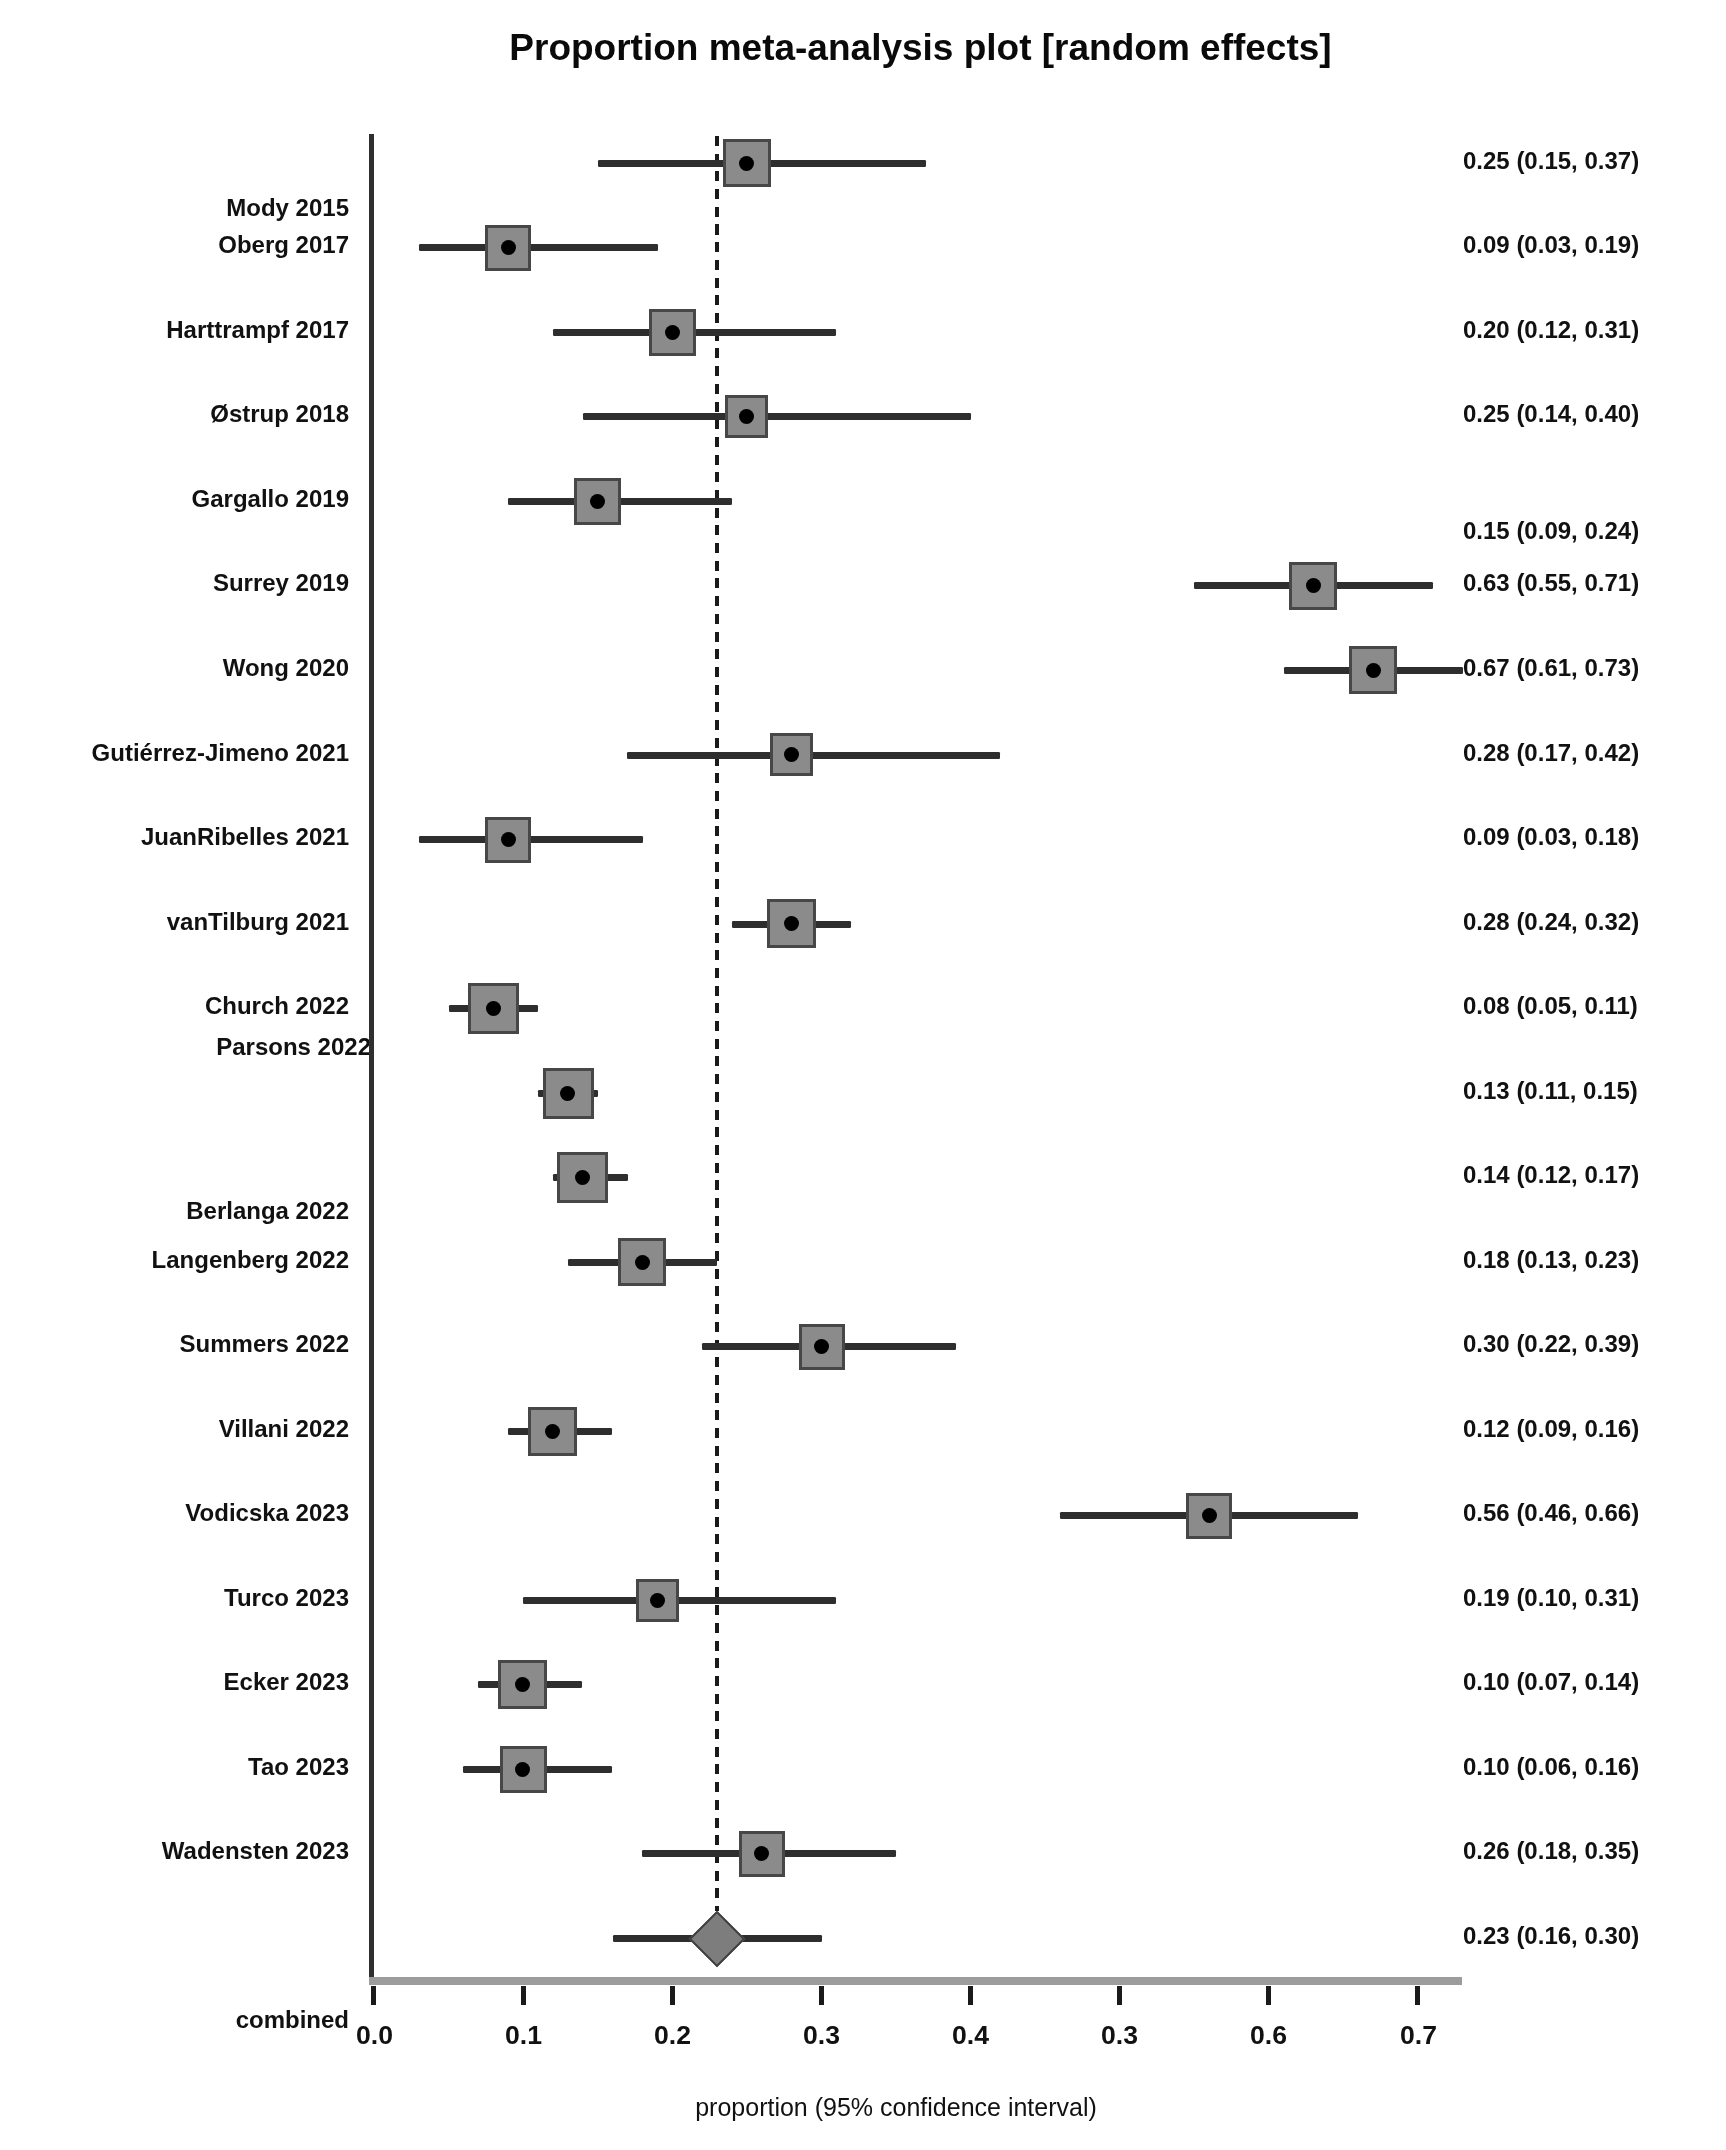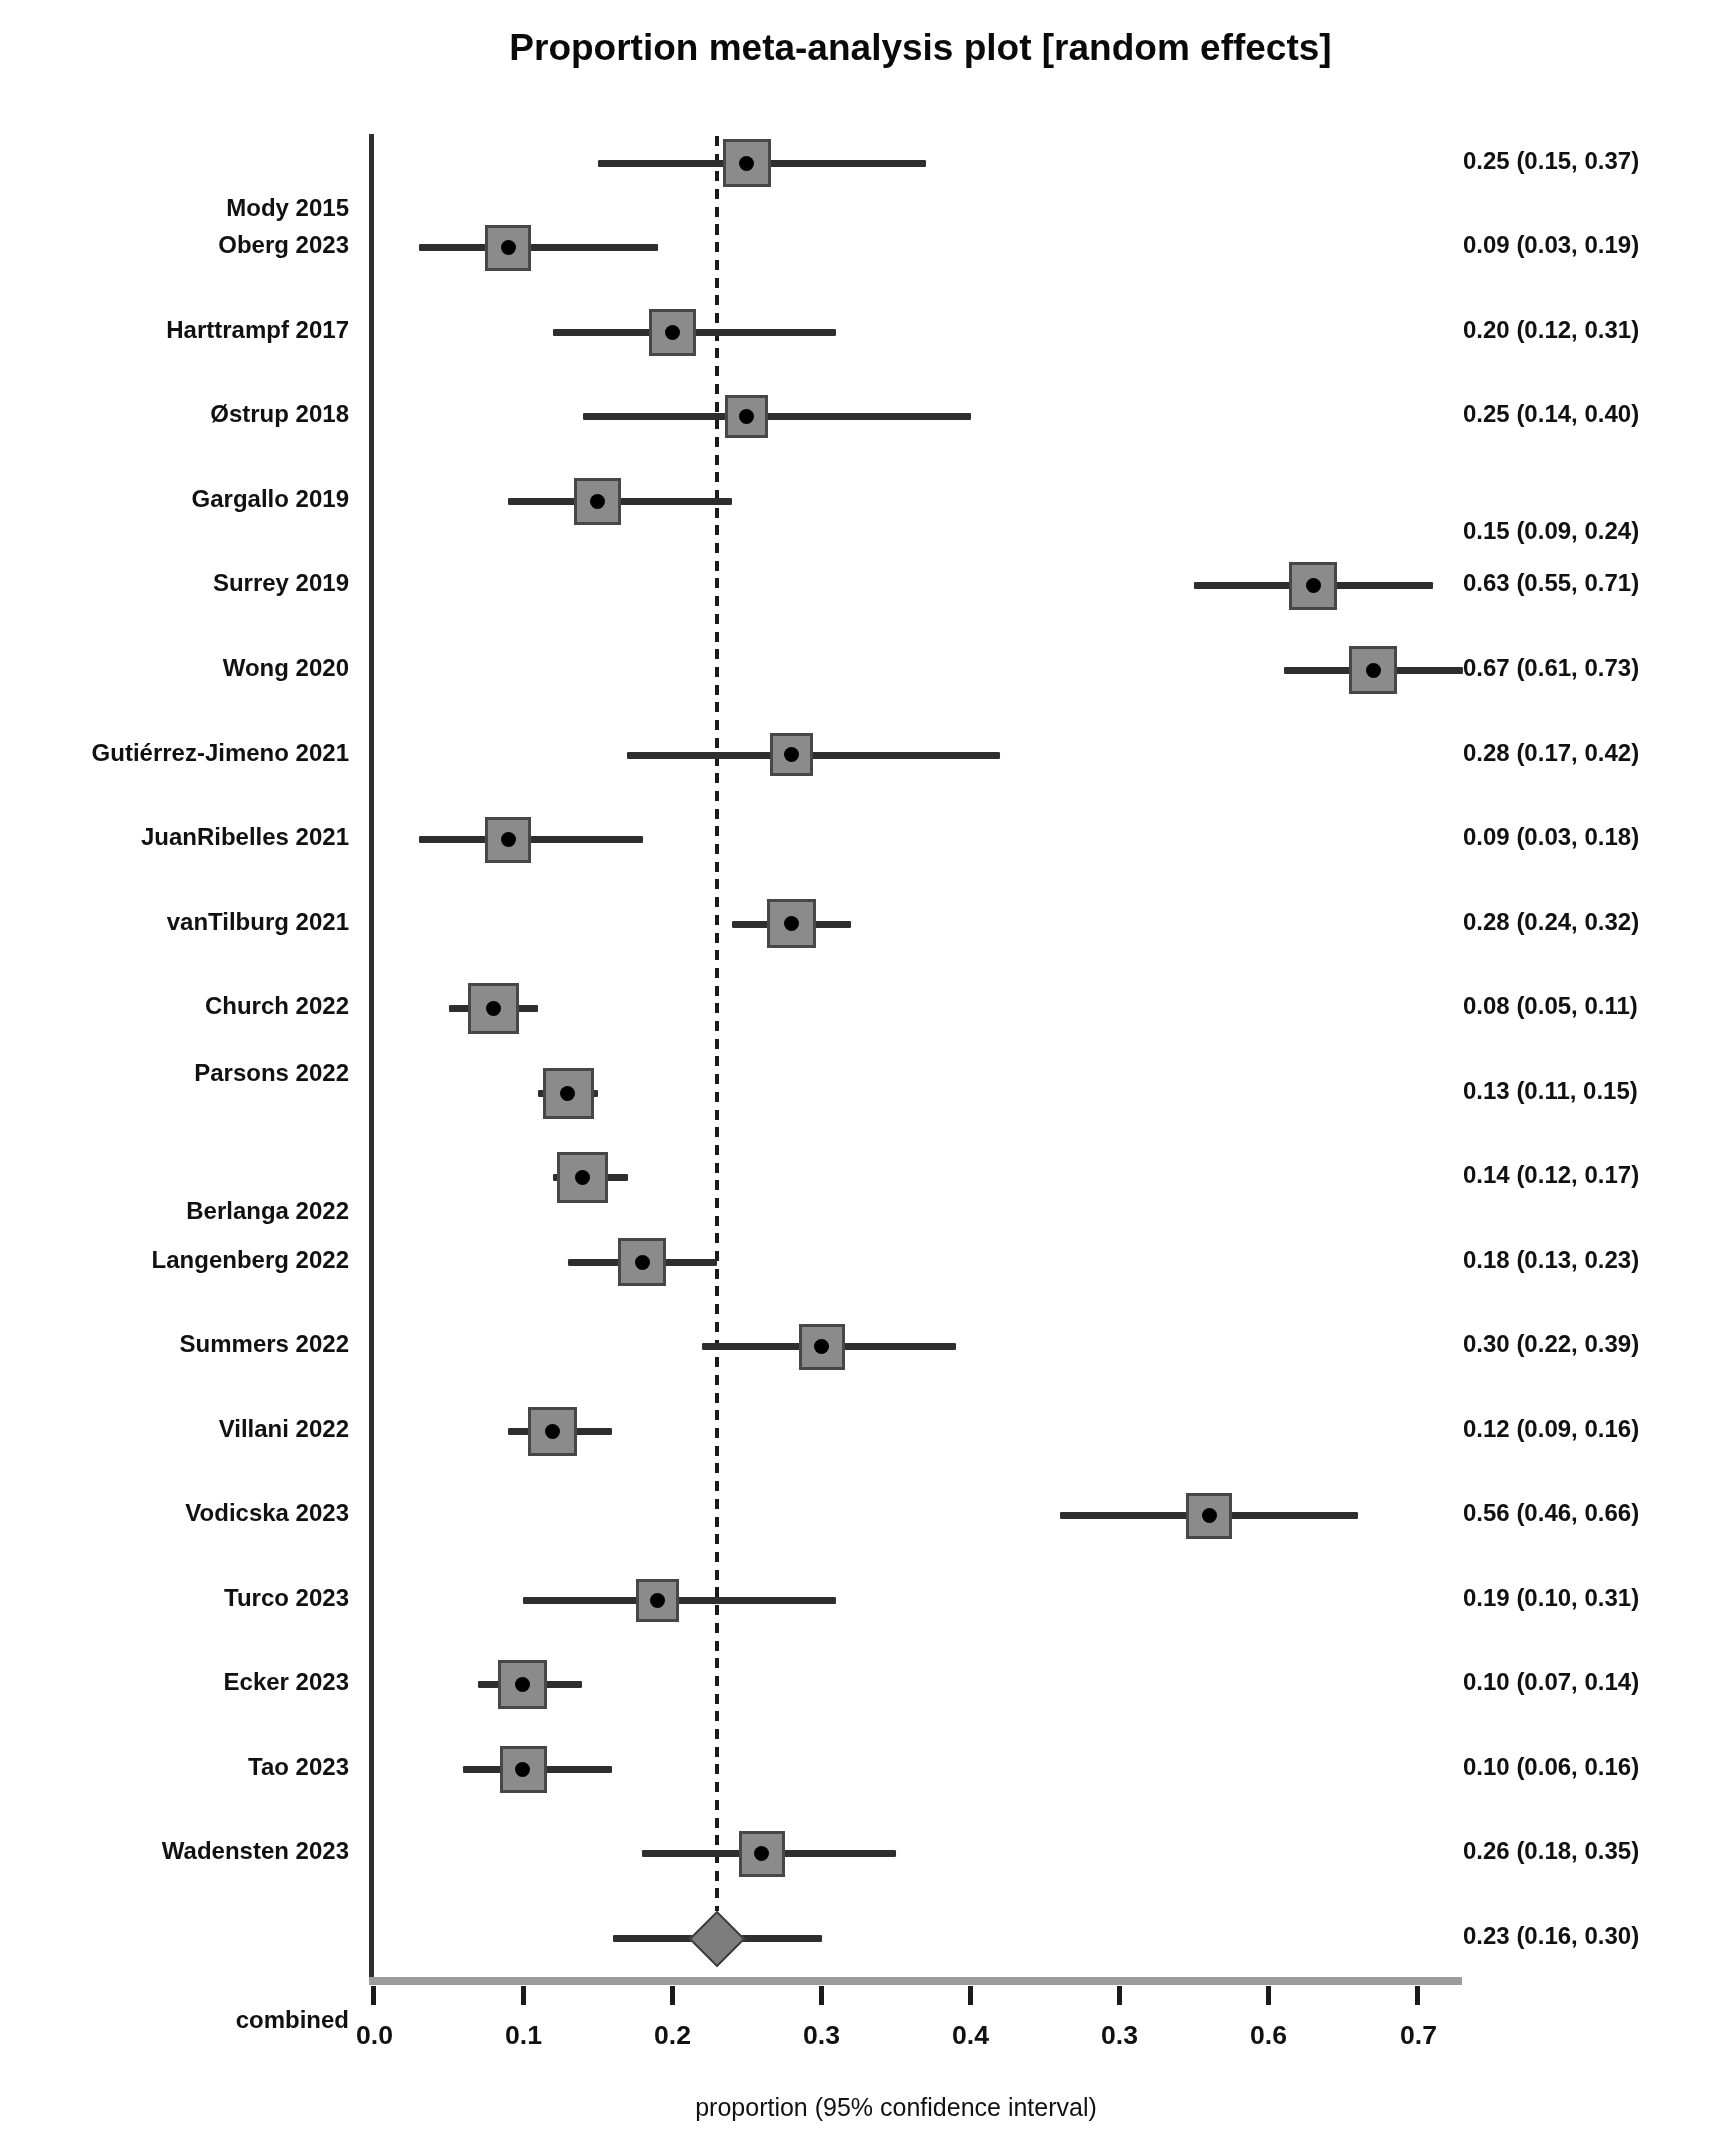--- a/index.html
+++ b/index.html
@@ -30,21 +30,21 @@
 
 <div id="fig">
   <div class="title">Proportion meta-analysis plot [random effects]</div>
   <div id="plot-layer">
       <div class="dashed-line" style="left: 715px; top: 136px; height: 1775px;"></div>
       <div class="study-label" style="top: 147px; margin-top: 47px;">Mody 2015</div>
       <div class="ci-line" style="left: 598px; top: 160px; width: 328px;"></div>
       <div class="sq" style="left: 723px; top: 139px; width: 48px; height: 48px;"></div>
       <div class="dot" style="left: 739px; top: 156px;"></div>
       <div class="est-text" style="top: 147px;">0.25 (0.15, 0.37)</div>
-      <div class="study-label" style="top: 231px;">Oberg 2023</div>
+      <div class="study-label" style="top: 231px;">Oberg 2017</div>
       <div class="ci-line" style="left: 419px; top: 244px; width: 239px;"></div>
       <div class="sq" style="left: 485px; top: 225px; width: 46px; height: 46px;"></div>
       <div class="dot" style="left: 501px; top: 240px;"></div>
       <div class="est-text" style="top: 231px;">0.09 (0.03, 0.19)</div>
       <div class="study-label" style="top: 316px;">Harttrampf 2017</div>
       <div class="ci-line" style="left: 553px; top: 329px; width: 283px;"></div>
       <div class="sq" style="left: 649px; top: 309px; width: 47px; height: 47px;"></div>
       <div class="dot" style="left: 665px; top: 325px;"></div>
       <div class="est-text" style="top: 316px;">0.20 (0.12, 0.31)</div>
       <div class="study-label" style="top: 400px;">Østrup 2018</div>
@@ -80,21 +80,21 @@
       <div class="study-label" style="top: 908px;">vanTilburg 2021</div>
       <div class="ci-line" style="left: 732px; top: 921px; width: 119px;"></div>
       <div class="sq" style="left: 767px; top: 899px; width: 49px; height: 49px;"></div>
       <div class="dot" style="left: 784px; top: 916px;"></div>
       <div class="est-text" style="top: 908px;">0.28 (0.24, 0.32)</div>
       <div class="study-label" style="top: 992px;">Church 2022</div>
       <div class="ci-line" style="left: 449px; top: 1005px; width: 89px;"></div>
       <div class="sq" style="left: 468px; top: 983px; width: 51px; height: 51px;"></div>
       <div class="dot" style="left: 486px; top: 1001px;"></div>
       <div class="est-text" style="top: 992px;">0.08 (0.05, 0.11)</div>
-      <div class="study-label" style="top: 1059px;">Parsons 2022</div>
+      <div class="study-label" style="top: 1033px; margin-left: 22px;">Parsons 2022</div>
       <div class="ci-line" style="left: 538px; top: 1090px; width: 60px;"></div>
       <div class="sq" style="left: 543px; top: 1068px; width: 51px; height: 51px;"></div>
       <div class="dot" style="left: 560px; top: 1086px;"></div>
       <div class="est-text" style="top: 1077px;">0.13 (0.11, 0.15)</div>
       <div class="study-label" style="top: 1161px; margin-top: 36px;">Berlanga 2022</div>
       <div class="ci-line" style="left: 553px; top: 1174px; width: 75px;"></div>
       <div class="sq" style="left: 557px; top: 1152px; width: 51px; height: 51px;"></div>
       <div class="dot" style="left: 575px; top: 1170px;"></div>
       <div class="est-text" style="top: 1161px;">0.14 (0.12, 0.17)</div>
       <div class="study-label" style="top: 1246px;">Langenberg 2022</div>

